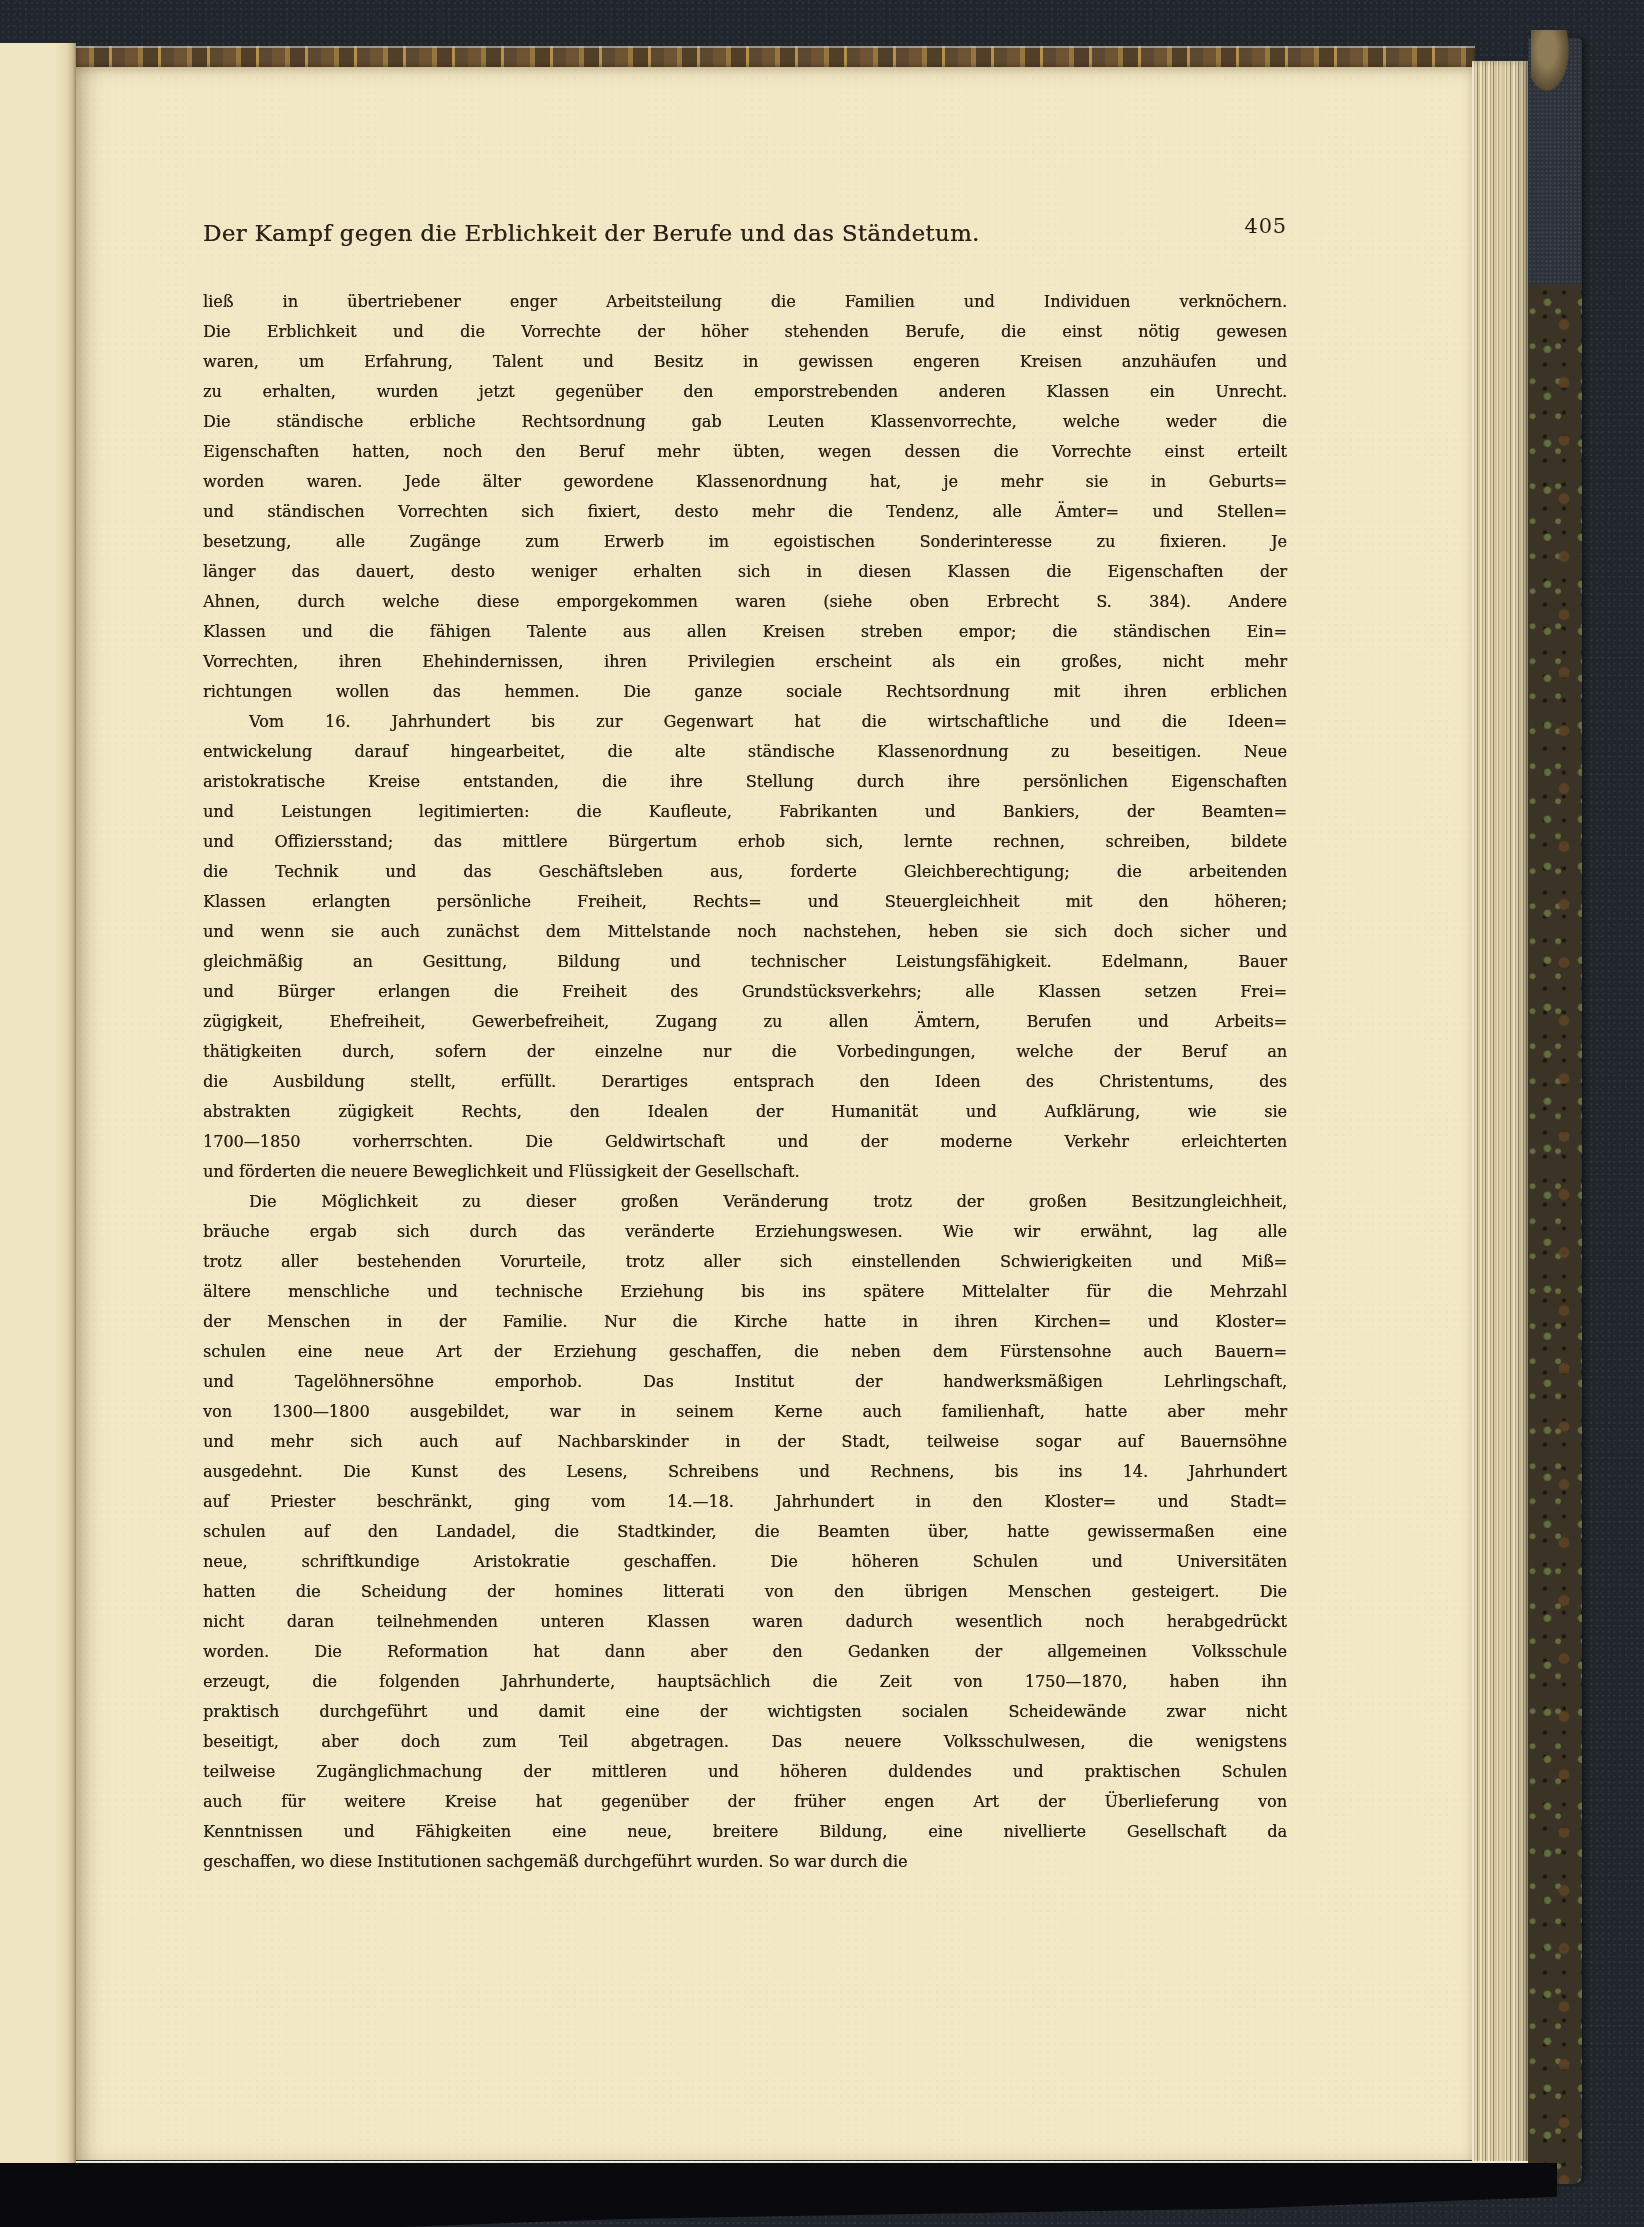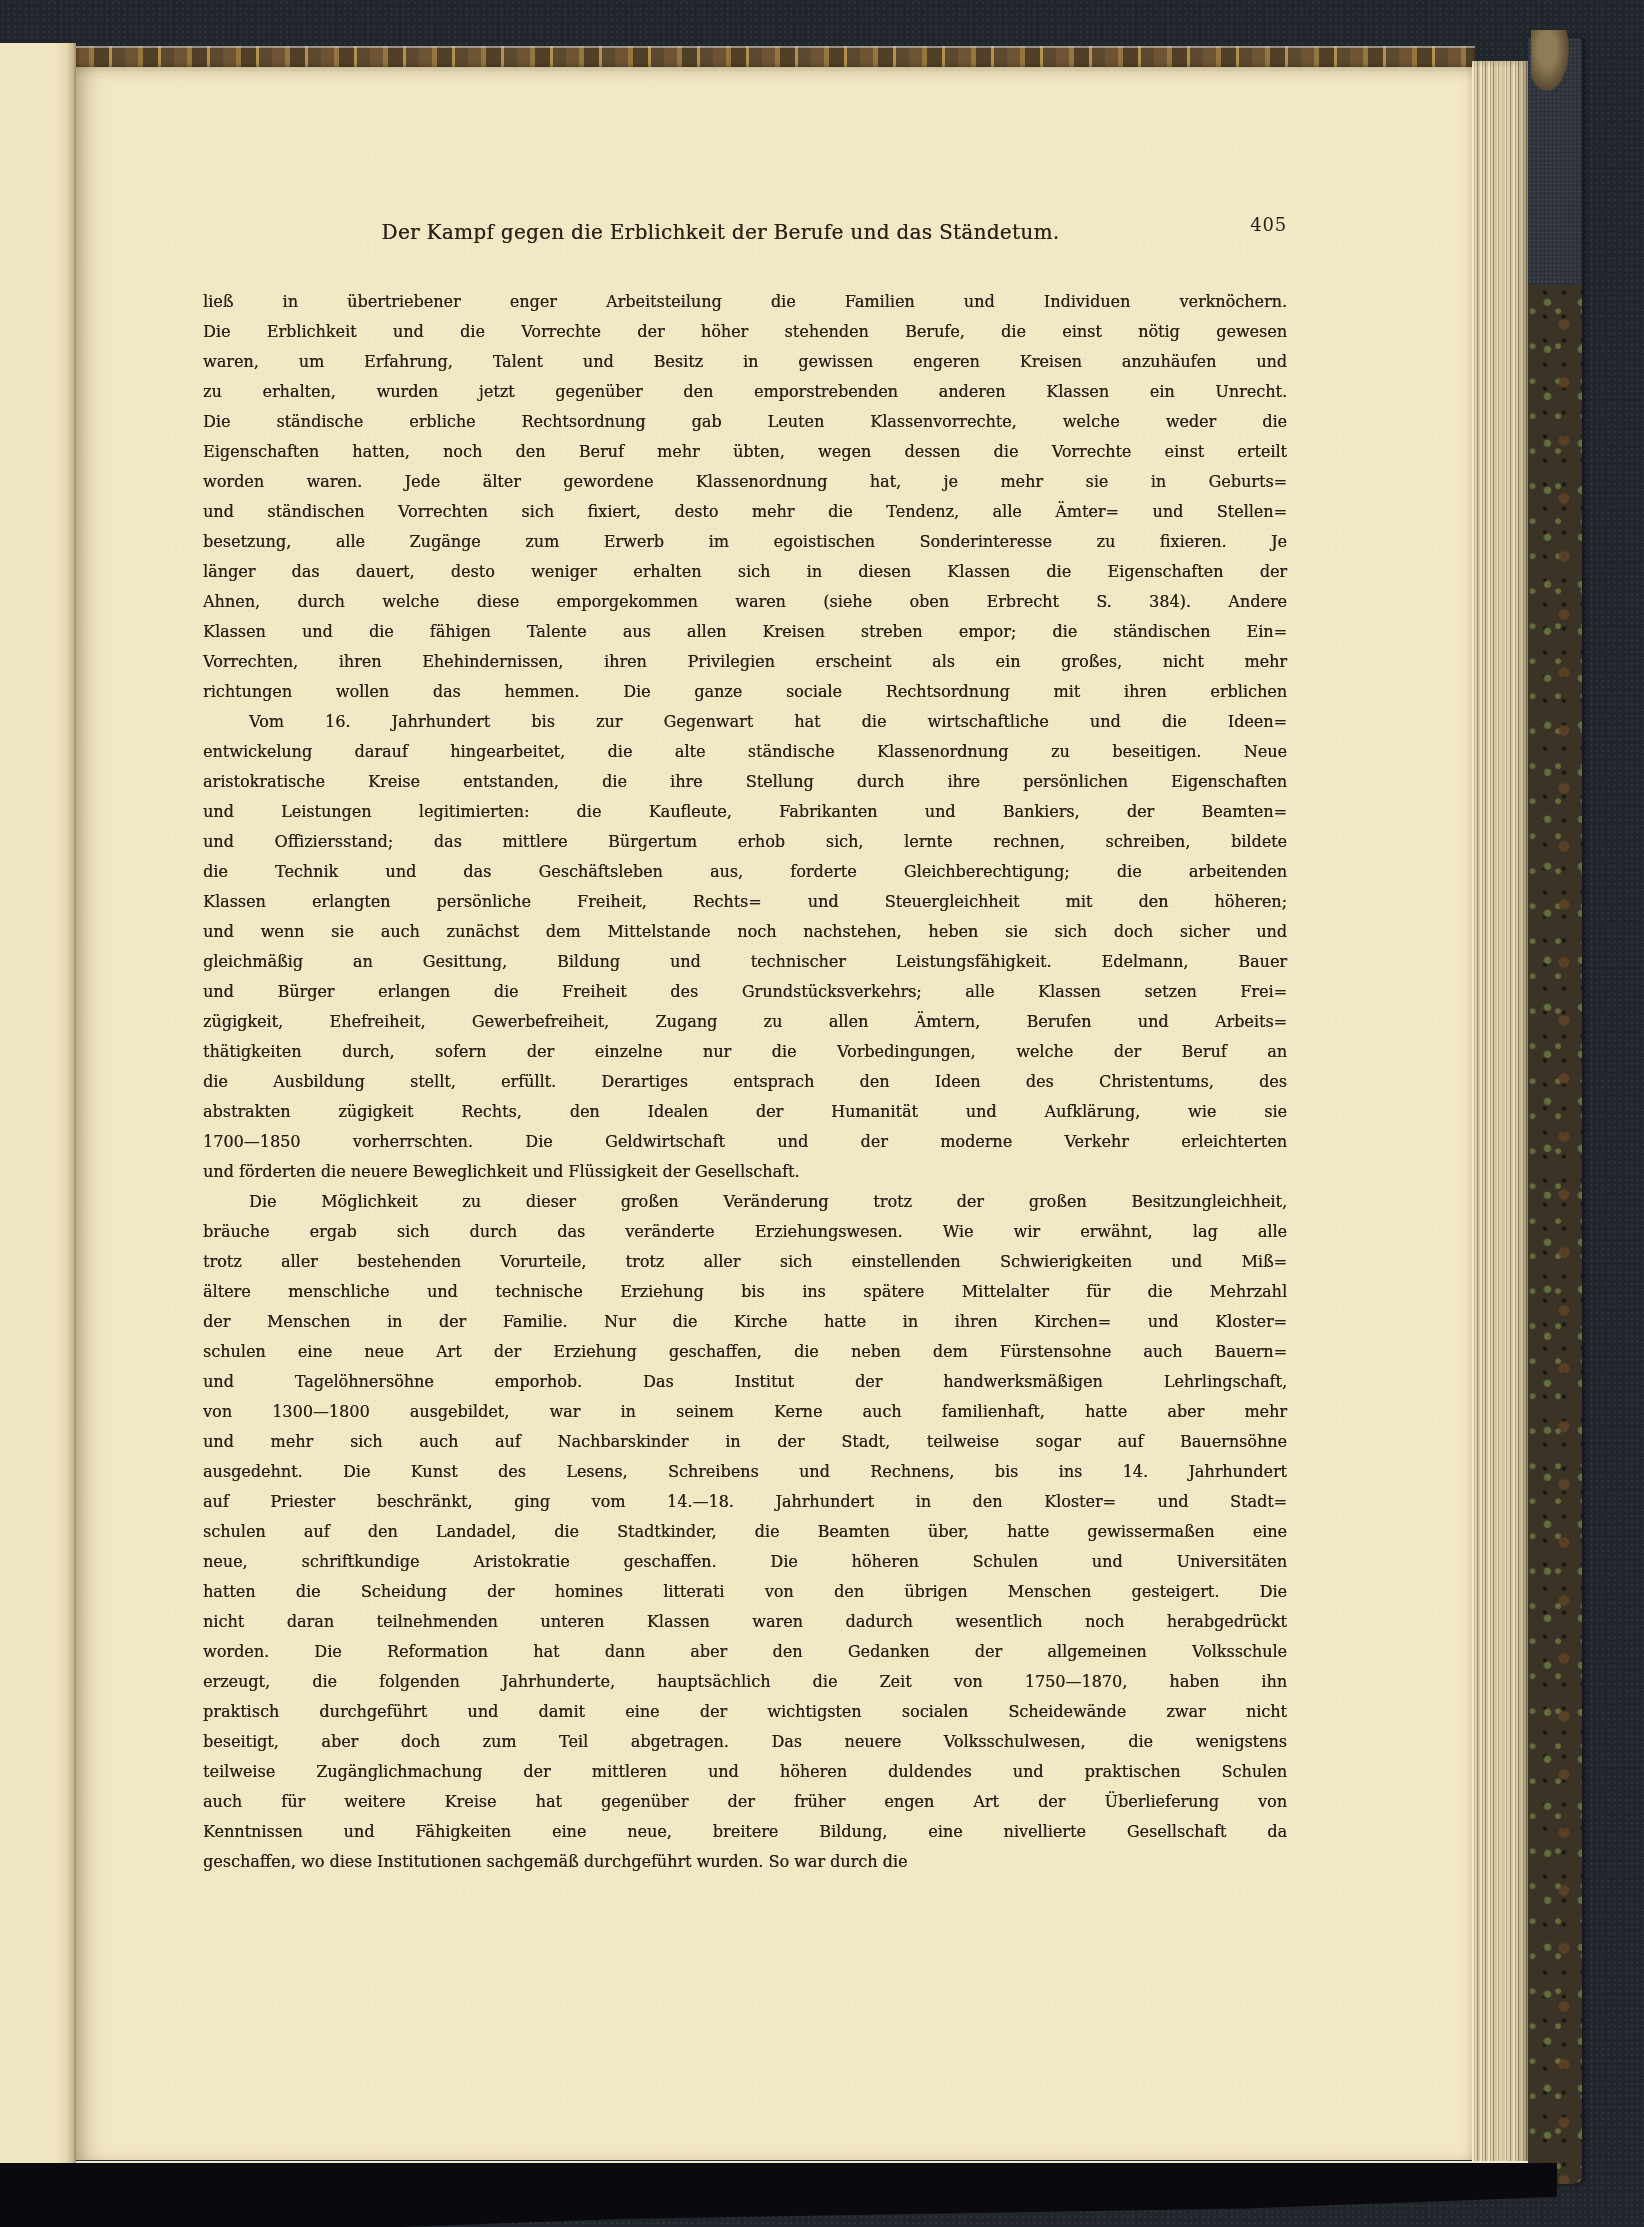--- a/index.html
+++ b/index.html
@@ -40,27 +40,27 @@
     background-image: radial-gradient(rgba(120,95,45,0.05) 0.8px, transparent 1.2px);
     background-size: 7.4px 7.4px;
     box-shadow:
       inset 16.4px 0 23px -11.5px rgba(110,90,50,0.55),
       inset 0 10px 16.4px -11.5px rgba(120,100,60,0.50),
       inset -6.6px 0 11.5px -8.2px rgba(120,100,60,0.35);
   }
 
   .page-head { position: absolute; left: 127px; top: 153px; width: 1084px; height: 39px; }
   .running-title {
-    position: absolute; left: 0; right: 49px; text-align: center;
-    font-size: 20px; color: #2a2318; letter-spacing: 0.3px;
+    position: absolute; left: 0; right: 49px; 
+    font-size: 23px; color: #2a2318; letter-spacing: 0.3px;
     text-shadow: 0.2px 0 0 rgba(42,35,24,0.8);
   }
   .page-number {
     position: absolute; right: 0; top: -5.8px;
-    font-size: 18px; color: #241f15; letter-spacing: 0.8px;
+    font-size: 21px; color: #241f15; letter-spacing: 0.8px;
   }
 
   .text-block {
     position: absolute; left: 127px; top: 220px; width: 1084px;
     color: #251f14; font-size: 16px; line-height: 30px;
     text-shadow: 0.3px 0 0 rgba(37,31,20,0.75);
   }
   .line { height: 30px; text-align: justify; text-align-last: justify; }
   .line.last { text-align-last: left; }
   .line.indent { text-indent: 46px; }

